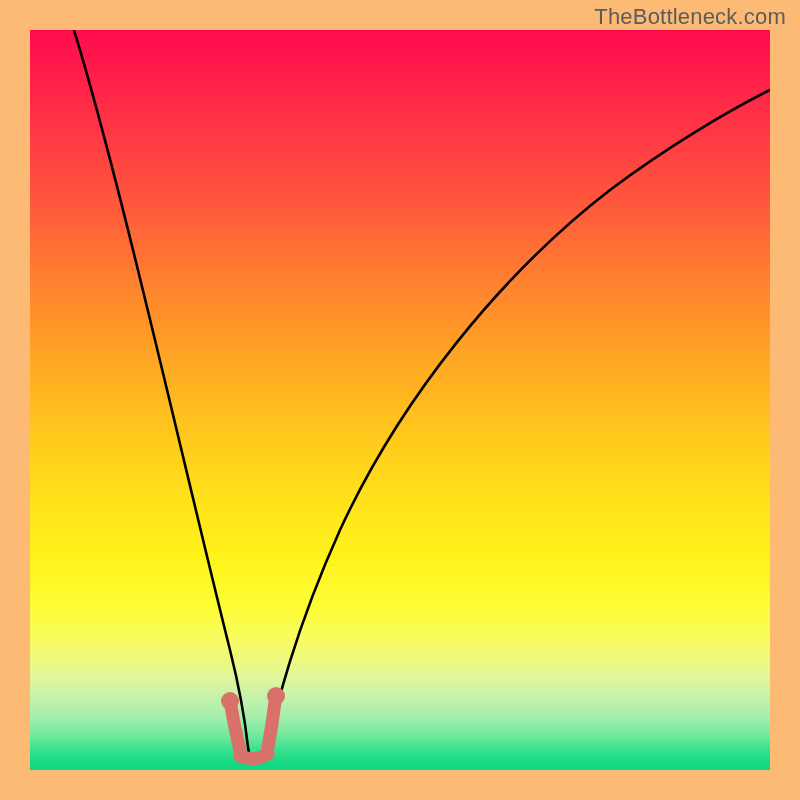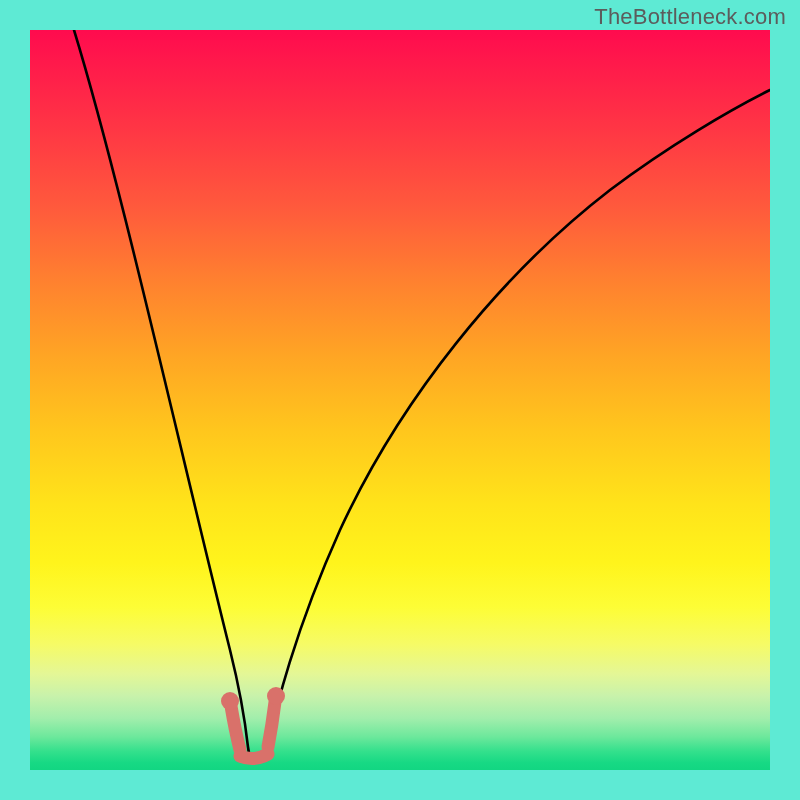--- a/index.html
+++ b/index.html
@@ -7,21 +7,21 @@
     padding: 0;
     width: 800px;
     height: 800px;
     background: #000;
     overflow: hidden;
     font-family: Arial, Helvetica, sans-serif;
   }
   .frame {
     position: absolute;
     inset: 0;
-    background: #5eead4;
+    background: #fdba74;
   }
   .plot-area {
     position: absolute;
     left: 30px;
     top: 30px;
     width: 740px;
     height: 740px;
     overflow: hidden;
   }
   .gradient {

